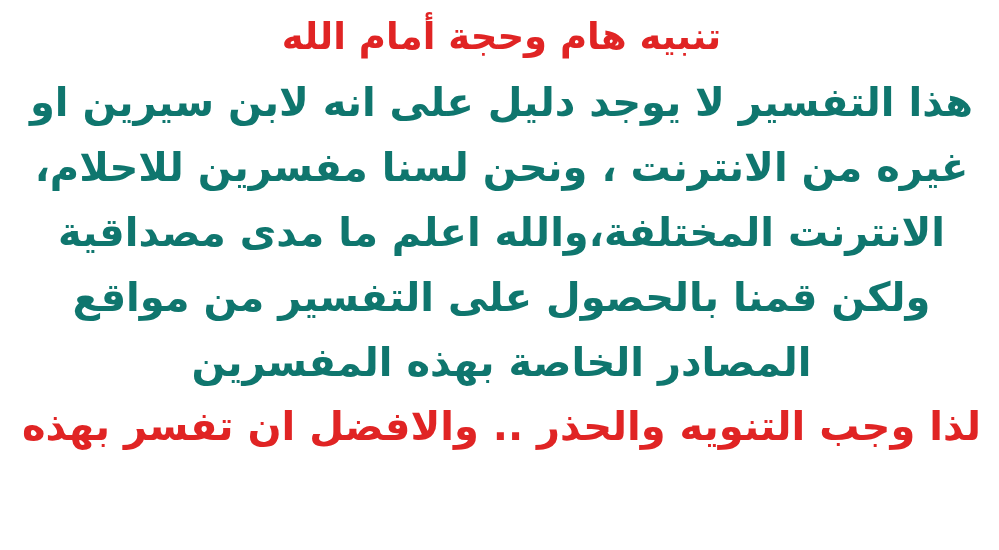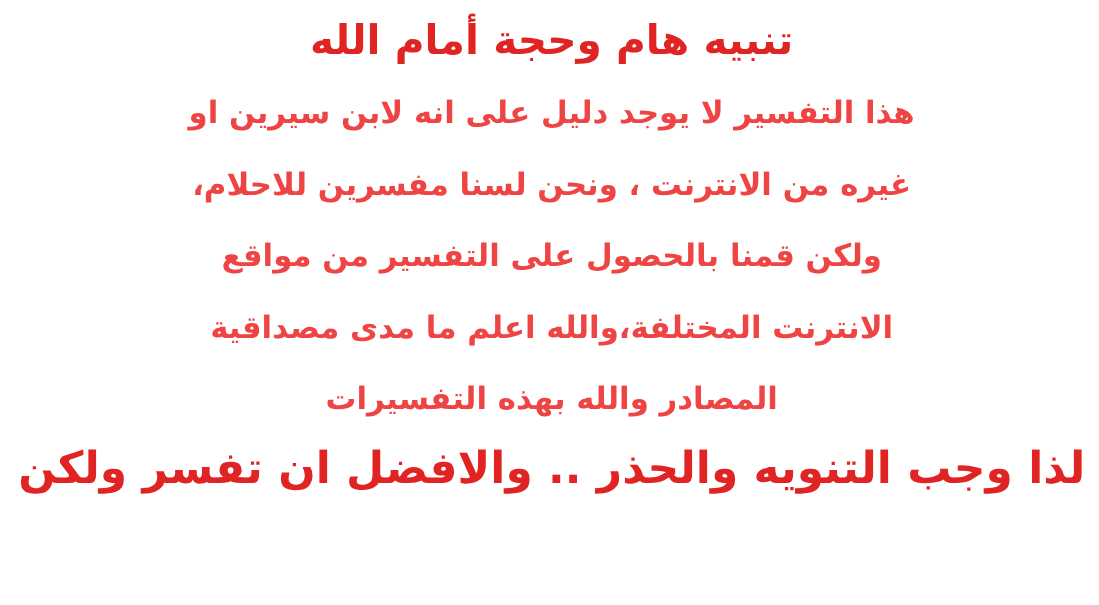--- a/index.html
+++ b/index.html
@@ -26,22 +26,22 @@
     font-weight: 700;
     letter-spacing: 0;
   }
   .title-line {
     color: #e02424;
     font-size: 37px;
     line-height: 66px;
     height: 66px;
   }
   .body-line {
-    color: #ef4444;
-    font-size: 28px;
+    color: #0f766e;
+    font-size: 40px;
     line-height: 65px;
     height: 65px;
   }
   .warning-line {
     color: #e02424;
     font-size: 40px;
     line-height: 63px;
     height: 63px;
   }
 </style>
@@ -49,22 +49,22 @@
 <body>
 
 <div class="notice">
 
   <div class="line title-line">تنبيه هام وحجة أمام الله</div>
 
   <div class="line body-line">هذا التفسير لا يوجد دليل على انه لابن سيرين او</div>
 
   <div class="line body-line">غيره من الانترنت ، ونحن لسنا مفسرين للاحلام،</div>
 
+  <div class="line body-line">الانترنت المختلفة،والله اعلم ما مدى مصداقية</div>
+
   <div class="line body-line">ولكن قمنا بالحصول على التفسير من مواقع</div>
 
-  <div class="line body-line">الانترنت المختلفة،والله اعلم ما مدى مصداقية</div>
+  <div class="line body-line">المصادر الخاصة بهذه المفسرين</div>
 
-  <div class="line body-line">المصادر والله بهذه التفسيرات</div>
-
-  <div class="line warning-line">لذا وجب التنويه والحذر .. والافضل ان تفسر ولكن</div>
+  <div class="line warning-line">لذا وجب التنويه والحذر .. والافضل ان تفسر بهذه</div>
 
 
 </div>
 
 </body></html>

